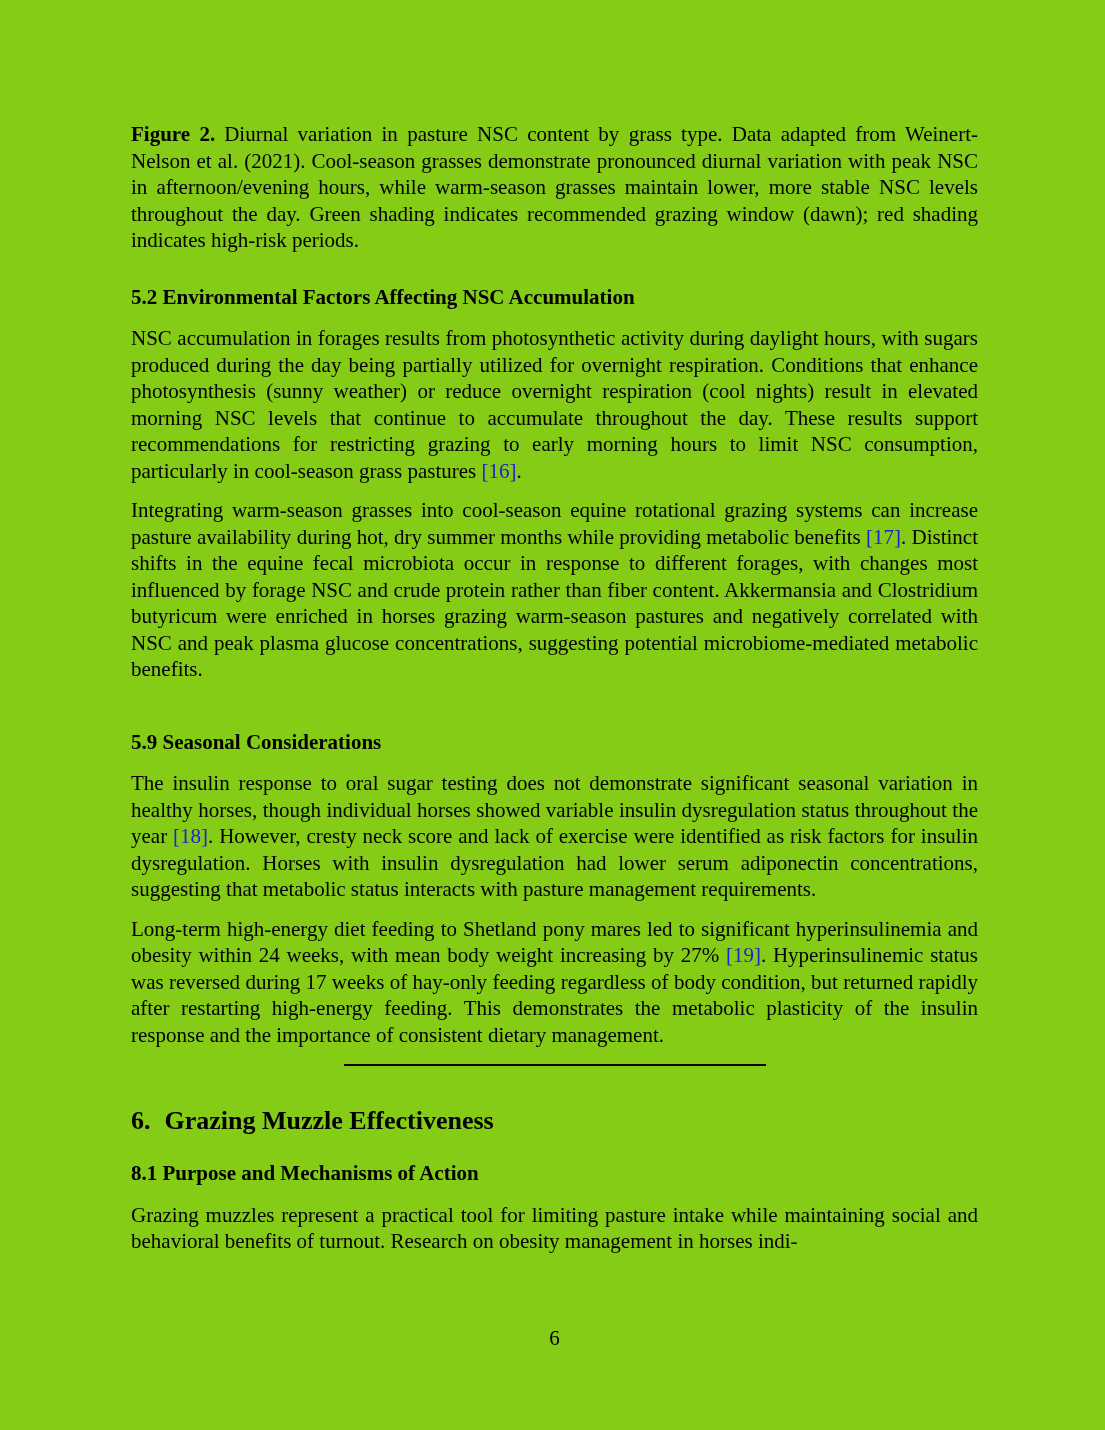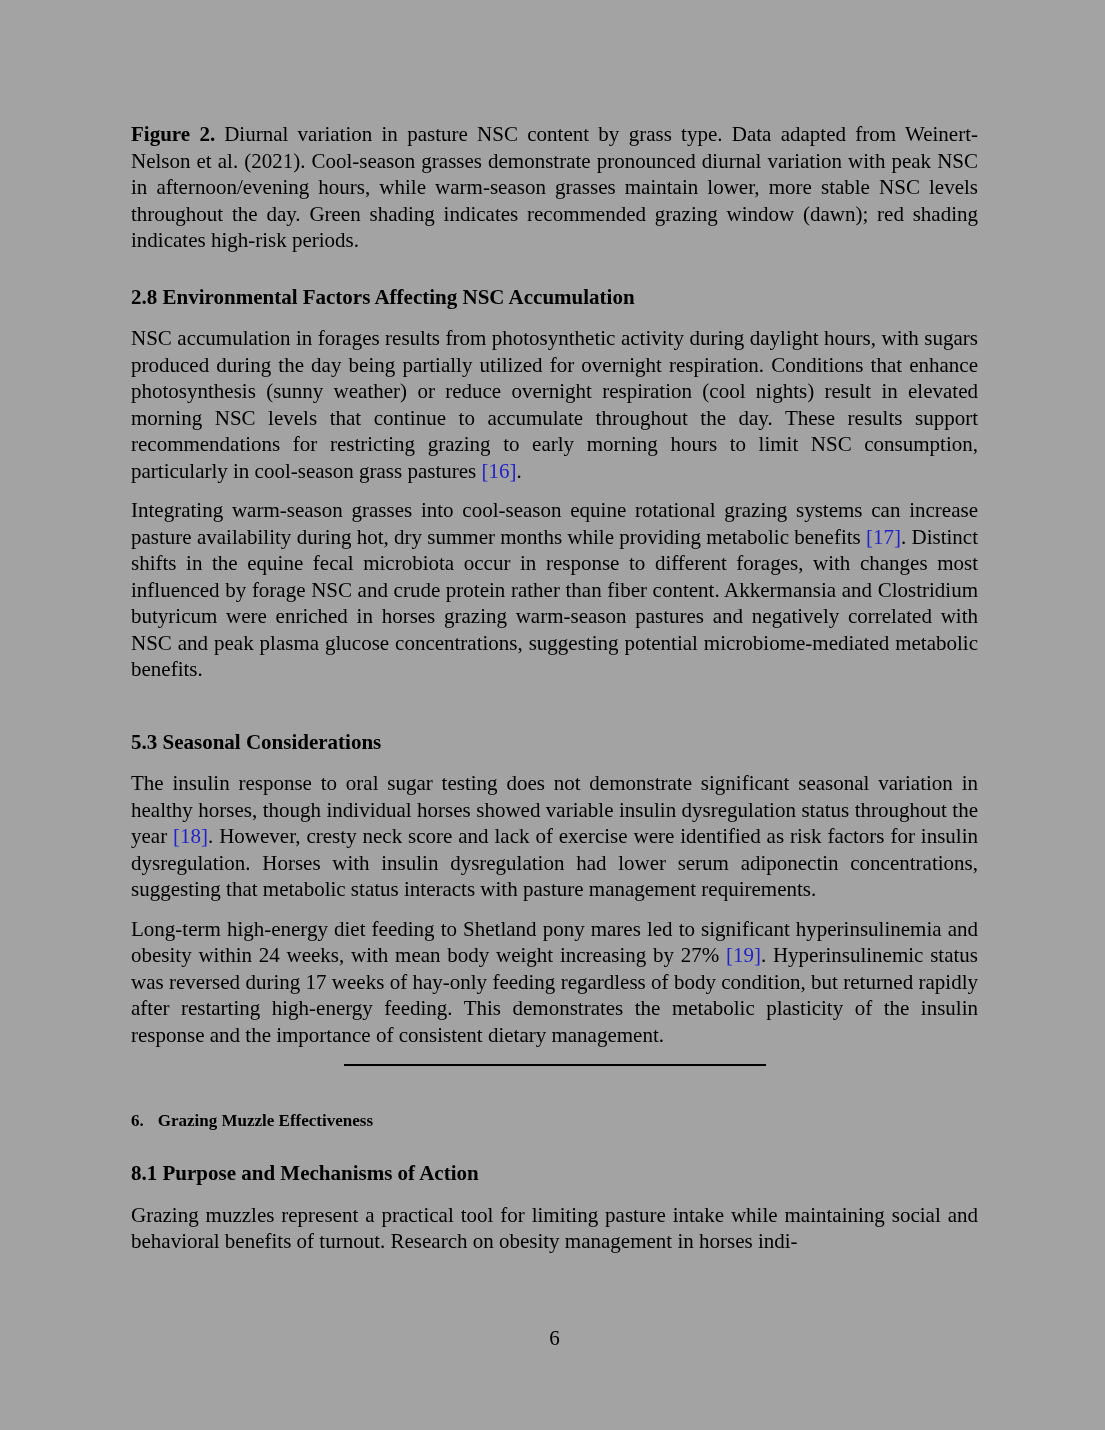--- a/index.html
+++ b/index.html
@@ -10,21 +10,21 @@
   body {
     width: 1105px;
     height: 1430px;
     font-family: "Liberation Serif", serif;
     color: #000000;
   }
   .page {
     position: relative;
     width: 1105px;
     height: 1430px;
-    background: #a3a3a3;
+    background: #84cc16;
     overflow: hidden;
   }
   .content {
     position: absolute;
     left: 131px;
     top: 121px;
     width: 847px;
     font-size: 21px;
     line-height: 26.5px;
     text-align: justify;
@@ -54,21 +54,21 @@
   }
   .divider {
     width: 422px;
     height: 0;
     border: none;
     border-top: 2px solid #000000;
     margin: 0 auto 38px auto;
   }
   .section-heading {
     font-weight: bold;
-    font-size: 17px;
+    font-size: 26px;
     line-height: 34px;
     text-align: left;
     margin: 0 0 22px 0;
   }
   .section-heading .section-number {
     margin-right: 14px;
   }
   .footer {
     position: absolute;
     left: 131px;
@@ -81,27 +81,27 @@
 </head>
 <body>
 
 <div class="page">
   <div class="content">
 
     <div class="figure-caption">
       <span class="caption-label">Figure 2.</span><span>Diurnal variation in pasture NSC content by grass type. Data adapted from Weinert-Nelson et al. (2021). Cool-season grasses demonstrate pronounced diurnal variation with peak NSC in afternoon/evening hours, while warm-season grasses maintain lower, more stable NSC levels throughout the day. Green shading indicates recommended grazing window (dawn); red shading indicates high-risk periods.</span>
     </div>
 
-    <div class="subsection-heading">2.8 Environmental Factors Affecting NSC Accumulation</div>
+    <div class="subsection-heading">5.2 Environmental Factors Affecting NSC Accumulation</div>
 
     <p class="body-para"><span>NSC accumulation in forages results from photosynthetic activity during daylight hours, with sugars produced during the day being partially utilized for overnight respiration. Conditions that enhance photosynthesis (sunny weather) or reduce overnight respiration (cool nights) result in elevated morning NSC levels that continue to accumulate throughout the day. These results support recommendations for restricting grazing to early morning hours to limit NSC consumption, particularly in cool-season grass pastures </span><a class="cite">[16]</a><span>.</span></p>
 
     <p class="body-para mb-lg"><span>Integrating warm-season grasses into cool-season equine rotational grazing systems can increase pasture availability during hot, dry summer months while providing metabolic benefits </span><a class="cite">[17]</a><span>. Distinct shifts in the equine fecal microbiota occur in response to different forages, with changes most influenced by forage NSC and crude protein rather than fiber content. Akkermansia and Clostridium butyricum were enriched in horses grazing warm-season pastures and negatively correlated with NSC and peak plasma glucose concentrations, suggesting potential microbiome-mediated metabolic benefits.</span></p>
 
-    <div class="subsection-heading">5.3 Seasonal Considerations</div>
+    <div class="subsection-heading">5.9 Seasonal Considerations</div>
 
     <p class="body-para"><span>The insulin response to oral sugar testing does not demonstrate significant seasonal variation in healthy horses, though individual horses showed variable insulin dysregulation status throughout the year </span><a class="cite">[18]</a><span>. However, cresty neck score and lack of exercise were identified as risk factors for insulin dysregulation. Horses with insulin dysregulation had lower serum adiponectin concentrations, suggesting that metabolic status interacts with pasture management requirements.</span></p>
 
     <p class="body-para mb-md"><span>Long-term high-energy diet feeding to Shetland pony mares led to significant hyperinsulinemia and obesity within 24 weeks, with mean body weight increasing by 27% </span><a class="cite">[19]</a><span>. Hyperinsulinemic status was reversed during 17 weeks of hay-only feeding regardless of body condition, but returned rapidly after restarting high-energy feeding. This demonstrates the metabolic plasticity of the insulin response and the importance of consistent dietary management.</span></p>
 
     <hr class="divider">
 
     <div class="section-heading">
       <span class="section-number">6.</span><span>Grazing Muzzle Effectiveness</span>
     </div>

